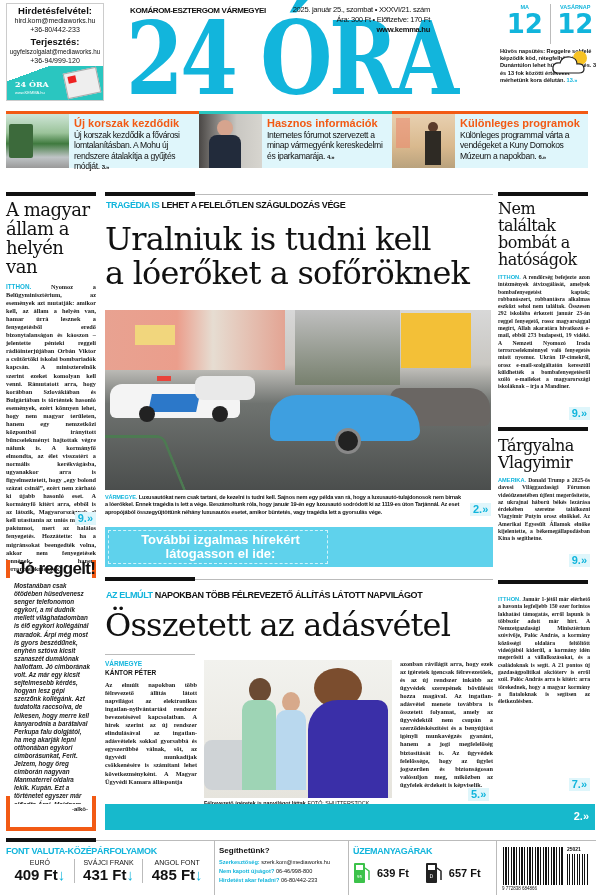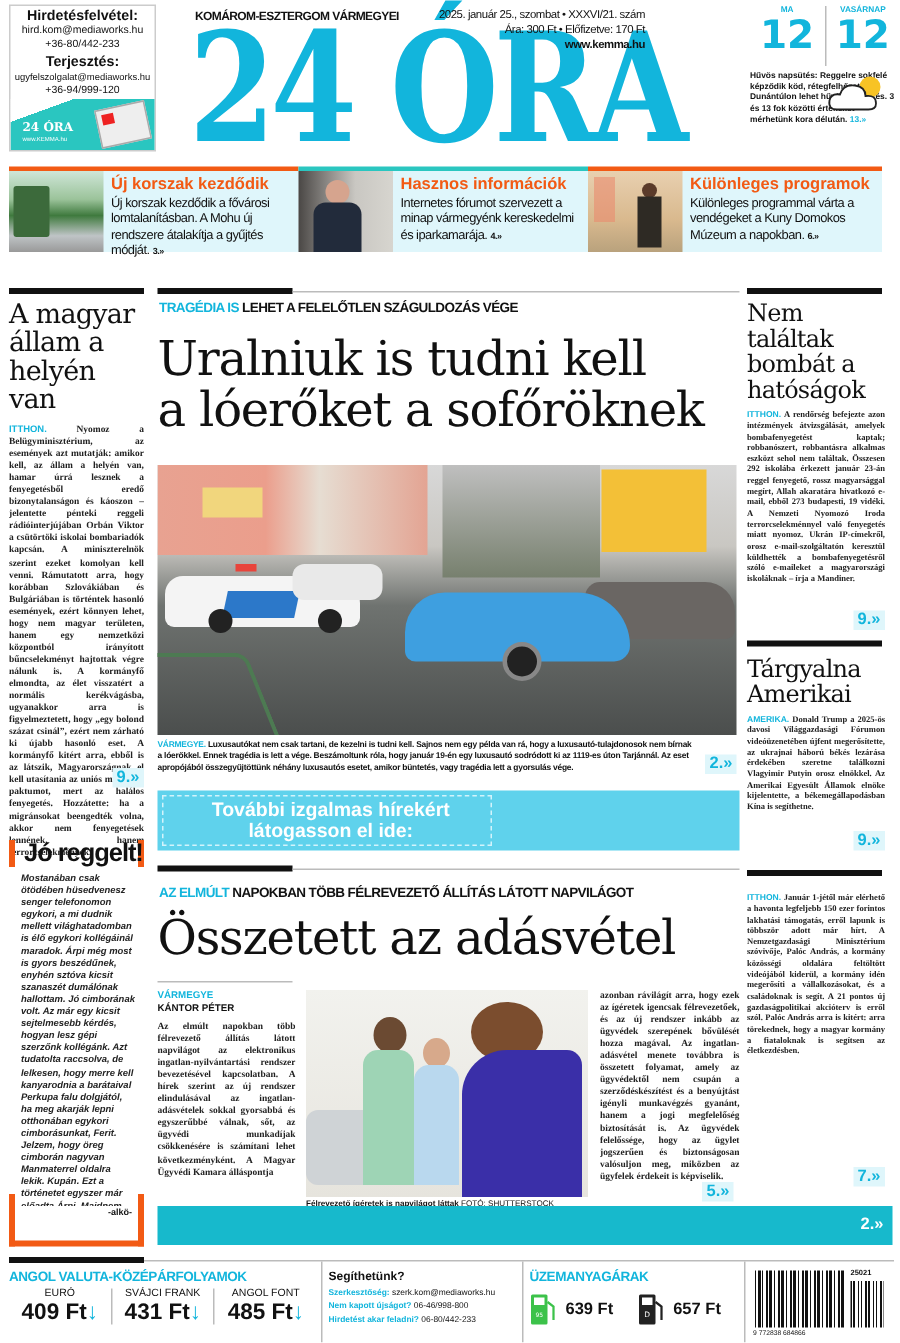--- a/index.html
+++ b/index.html
@@ -217,21 +217,21 @@
 
 <div class="abs" style="left:498px;top:200px;width:92px">
   <div class="col-head" style="font-size:16px;line-height:17px">Nem találtak bombát a hatóságok</div>
   <div class="body-text" style="margin-top:6px;height:154px;overflow:hidden;font-size:5.7px;line-height:7.3px">
     <span class="lead">ITTHON.</span> <span>A rendőrség befejezte azon intézmények átvizsgálását, amelyek bombafenyegetést kaptak; robbanószert, robbantásra alkalmas eszközt sehol nem találtak. Összesen 292 iskolába érkezett január 23-án reggel fenyegető, rossz magyarsággal megírt, Allah akaratára hivatkozó e-mail, ebből 273 budapesti, 19 vidéki. A Nemzeti Nyomozó Iroda terrorcselekménnyel való fenyegetés miatt nyomoz. Ukrán IP-címekről, orosz e-mail-szolgáltatón keresztül küldhették a bombafenyegetésről szóló e-maileket a magyarországi iskoláknak – írja a Mandiner.</span>
   </div>
   <div class="pageref" style="position:absolute;right:0;top:207px">9.»</div>
 </div>
 <div class="abs rule-thick" style="left:498px;top:427px;width:90px"></div>
 <div class="abs" style="left:498px;top:437px;width:92px">
-  <div class="col-head" style="font-size:16px;line-height:17px">Tárgyalna Amerikai</div>
+  <div class="col-head" style="font-size:16px;line-height:17px">Tárgyalna Vlagyimir</div>
   <div class="body-text" style="margin-top:6px;height:100px;overflow:hidden;font-size:5.7px;line-height:7.3px">
     <span class="lead">AMERIKA.</span> <span>Donald Trump a 2025-ös davosi Világgazdasági Fórumon videóüzenetében újfent megerősítette, az ukrajnai háború békés lezárása érdekében szeretne találkozni Vlagyimir Putyin orosz elnökkel. Az Amerikai Egyesült Államok elnöke kijelentette, a békemegállapodásban Kína is segíthetne.</span>
   </div>
   <div class="pageref" style="position:absolute;right:0;top:117px">9.»</div>
 </div>
 <div class="abs rule-thick" style="left:498px;top:580px;width:90px"></div>
 <div class="abs" style="left:498px;top:590px;width:92px">
   <div class="body-text" style="margin-top:6px;height:140px;overflow:hidden;font-size:5.7px;line-height:7.3px">
     <span class="lead">ITTHON.</span> <span>Január 1-jétől már elérhető a havonta legfeljebb 150 ezer forintos lakhatási támogatás, erről lapunk is többször adott már hírt. A Nemzetgazdasági Minisztérium szóvivője, Palóc András, a kormány közösségi oldalára feltöltött videójából kiderül, a kormány idén megerősíti a vállalkozásokat, és a családoknak is segít. A 21 pontos új gazdaságpolitikai akcióterv is erről szól. Palóc András arra is kitért: arra törekednek, hogy a magyar kormány a fiataloknak is segítsen az életkezdésben.</span>
   </div>
@@ -239,21 +239,21 @@
 </div>
 
 <div class="abs bottom-bar">
   <div style="position:absolute;right:6px;top:6px;font-size:11px;font-weight:bold">2.»</div>
 </div>
 
 <div class="abs rule-thick" style="left:6px;top:838px;width:90px"></div>
 <div class="abs rule-thin" style="left:96px;top:840px;width:500px"></div>
 
 <div class="abs" style="left:6px;top:846px;width:205px">
-  <div class="footer-sect">ANGOL VALUTA-KÖZÉPÁRFOLYAMOK</div>
+  <div class="footer-sect">FONT VALUTA-KÖZÉPÁRFOLYAMOK</div>
   <div style="display:flex;margin-top:3px">
     <div style="flex:1;text-align:center">
       <div style="font-size:7px">EURÓ</div>
       <div style="font-size:15px;font-weight:bold;white-space:nowrap"><span>409 Ft</span><span class="cyan">↓</span></div>
     </div>
     <div style="width:1px;background:#bbb"></div>
     <div style="flex:1;text-align:center">
       <div style="font-size:7px">SVÁJCI FRANK</div>
       <div style="font-size:15px;font-weight:bold;white-space:nowrap"><span>431 Ft</span><span class="cyan">↓</span></div>
     </div>

